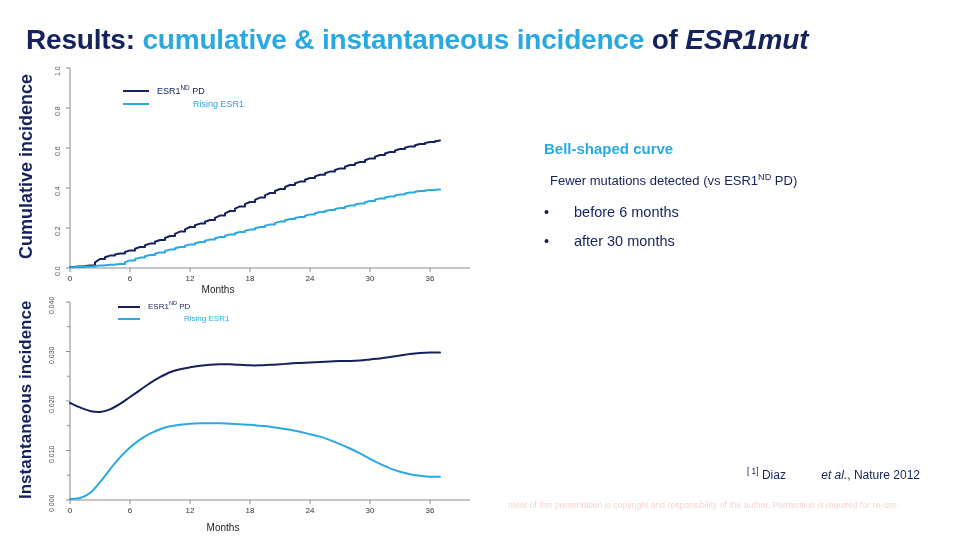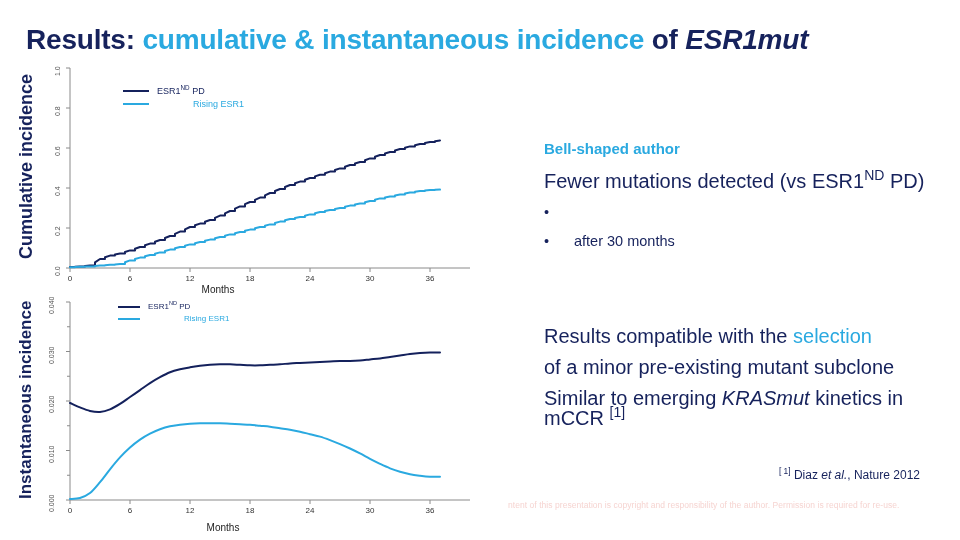--- a/index.html
+++ b/index.html
@@ -67,31 +67,31 @@
   #chart-instant .legend-lab{font-size:8px;}
   #chart-instant .legend-line{width:22px;}
   sup{font-size:70%;vertical-align:super;line-height:0;}
 
   
   .txt-block{position:absolute;color:#16225c;}
   #text-block-top{left:544px;top:140px;width:400px;}
   #text-block-bottom{left:544px;top:326px;width:400px;}
 
   .lead{font-size:15px;font-weight:bold;color:#2aa9e0;margin:0 0 13px 0;line-height:18px;}
-  .para{font-size:20px;margin:0 0 11px 0;line-height:20px;color:#16225c;}
+  .para{font-size:13px;margin:0 0 11px 6px;line-height:20px;color:#16225c;}
   .bullet{display:flex;font-size:14.5px;line-height:20px;margin:0 0 9px 0;color:#16225c;}
   .bullet .dot{width:30px;flex:0 0 30px;text-align:left;}
   .cyan{color:#2aa9e0;}
   .ital{font-style:italic;}
 
   .citation{
     position:absolute;left:600px;top:468px;width:320px;text-align:right;
     font-size:12px;color:#16225c;white-space:nowrap;
   }
-  .citation .ital{font-style:italic;}
+  .citation .ital{font-style:italic;margin-left:32px;}
 
   .footer-note{
     position:absolute;left:508px;top:500px;width:470px;
     font-size:8.5px;color:#f6d4d1;white-space:nowrap;letter-spacing:0.05px;
   }
 </style>
 </head>
 <body>
 
 <div class="slide">
@@ -210,34 +210,30 @@
         <span class="legend-lab"><span>ESR1</span><sup>ND</sup><span> PD</span></span>
       </div>
       <div class="legend-row cyan">
         <span class="legend-line"></span>
         <span class="legend-lab">Rising ESR1</span>
       </div>
     </div>
   </div>
 
   <div class="txt-block" id="text-block-top">
-    <div class="lead">Bell-shaped author</div>
+    <div class="lead">Bell-shaped curve</div>
     <div class="para"><span>Fewer mutations detected (vs ESR1</span><sup>ND</sup><span> PD)</span></div>
     <div class="bullet">
       <span class="dot">•</span>
+      <span>before 6 months</span>
     </div>
     <div class="bullet">
       <span class="dot">•</span>
       <span>after 30 months</span>
     </div>
   </div>
 
-  <div class="txt-block" id="text-block-bottom">
-    <div class="para"><span>Results compatible with the </span><span class="cyan">selection</span></div>
-    <div class="para">of a minor pre-existing mutant subclone</div>
-    <div class="para"><span>Similar to emerging </span><span class="ital">KRASmut</span><span> kinetics in mCCR </span><sup>[1]</sup></div>
-  </div>
 
   <div class="citation"><sup>[ 1]</sup><span> Diaz </span><span class="ital">et al.</span><span>, Nature 2012</span></div>
 
   <div class="footer-note">ntent of this presentation is copyright and responsibility of the author. Permission is required for re-use.</div>
 
 </div>
 
 </body></html>

